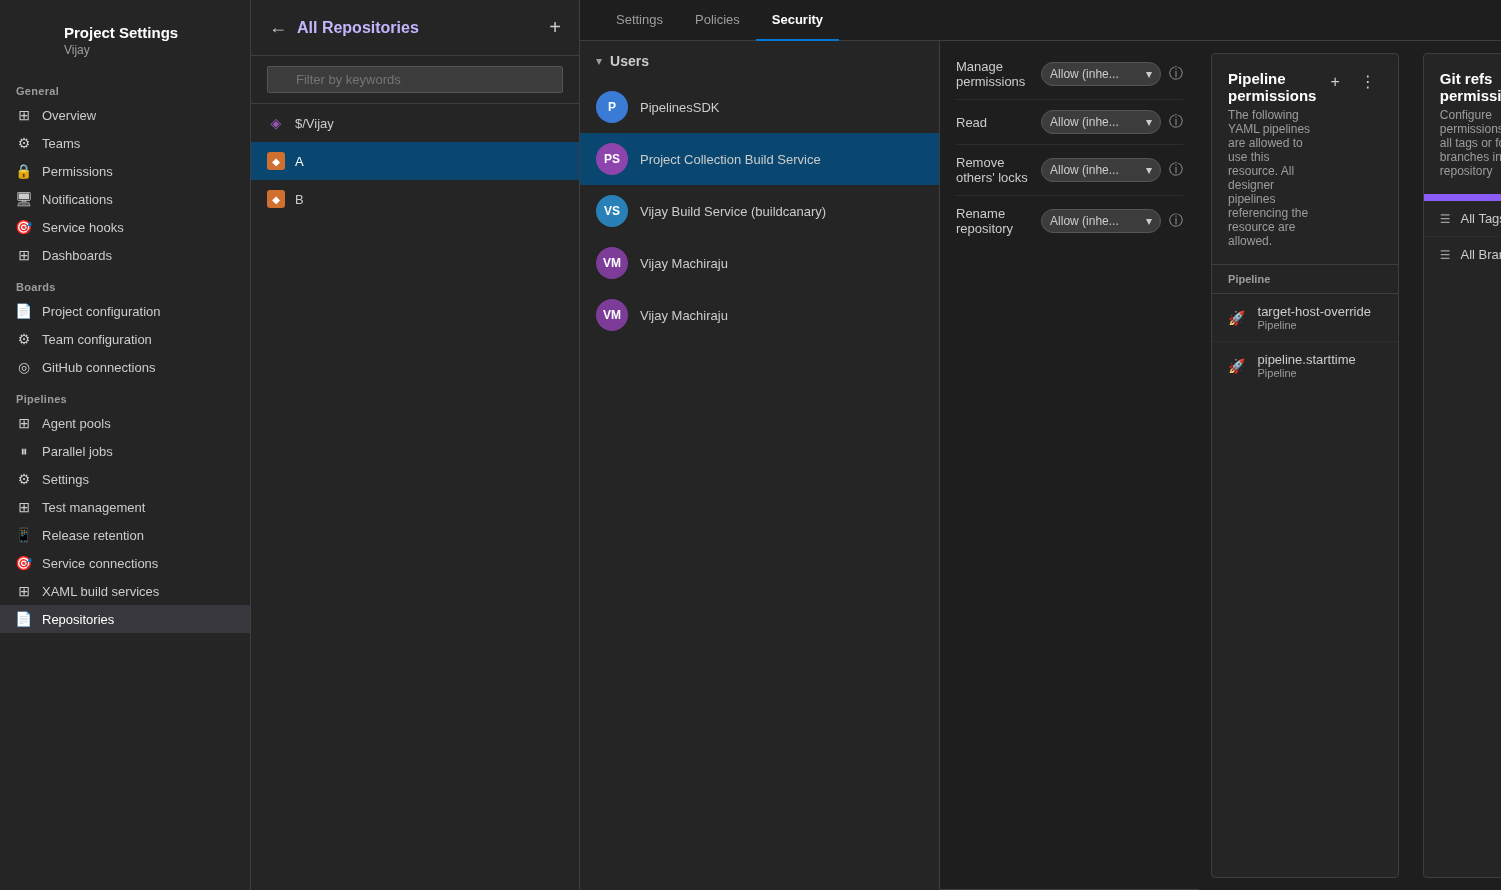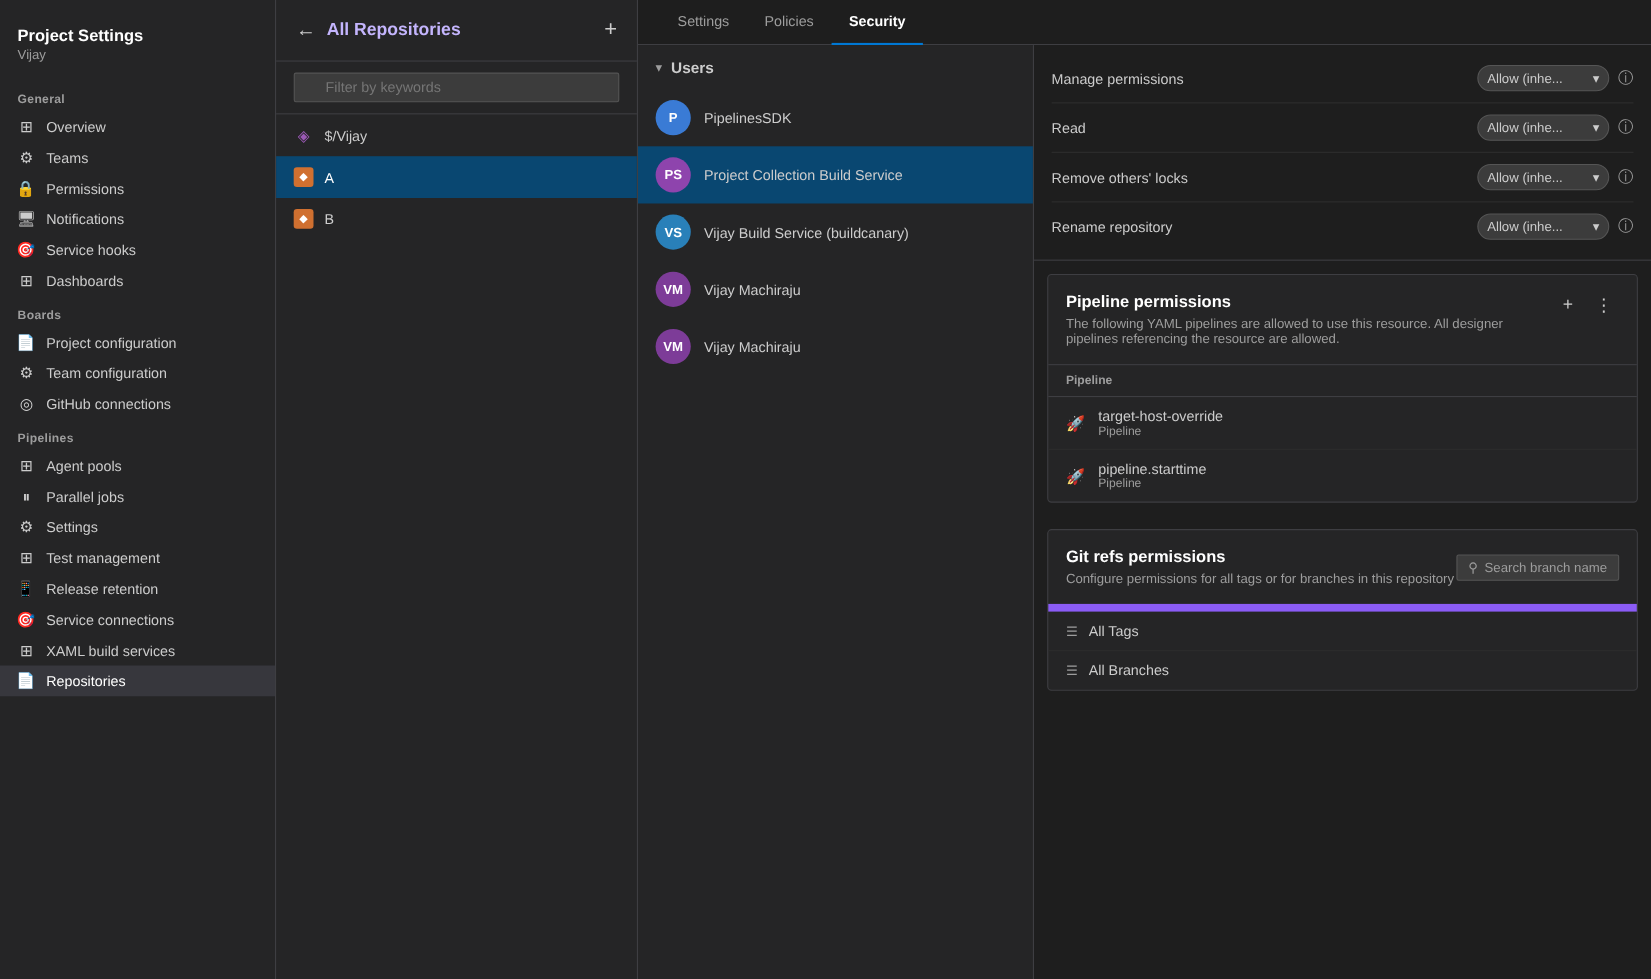--- a/index.html
+++ b/index.html
@@ -10,20 +10,21 @@
       width: 250px;
       background: #252526;
       display: flex;
       flex-direction: column;
       padding: 16px 0;
       overflow-y: auto;
       flex-shrink: 0;
     }
     .sidebar-header {
       padding: 8px 16px 16px;
+      margin-left: 48px;
     }
     .sidebar-title {
       font-size: 15px;
       font-weight: 700;
       color: #ffffff;
     }
     .sidebar-subtitle {
       font-size: 12px;
       color: #9d9d9d;
       margin-top: 2px;
@@ -518,21 +519,21 @@
       <div class="user-row">
         <div class="avatar" style="background:#7d3c98;">VM</div>
         <span class="user-name">Vijay Machiraju</span>
       </div>
       <div class="user-row">
         <div class="avatar" style="background:#7d3c98;">VM</div>
         <span class="user-name">Vijay Machiraju</span>
       </div>
     </div>
 
-    <div style="flex:1; overflow-y:auto; display:flex; flex-direction:column;">
+    <div style="flex:1; overflow-y:auto; display:flex; ">
 
       <div style="padding: 8px 16px; background:#1e1e1e; border-bottom:1px solid #3e3e42;">
         <div class="permission-row">
           <span class="permission-label">Manage permissions</span>
           <div class="permission-select">
             <div class="select-box">
               <span>Allow (inhe...</span>
               <span>▾</span>
             </div>
             <span class="info-icon">ⓘ</span>

